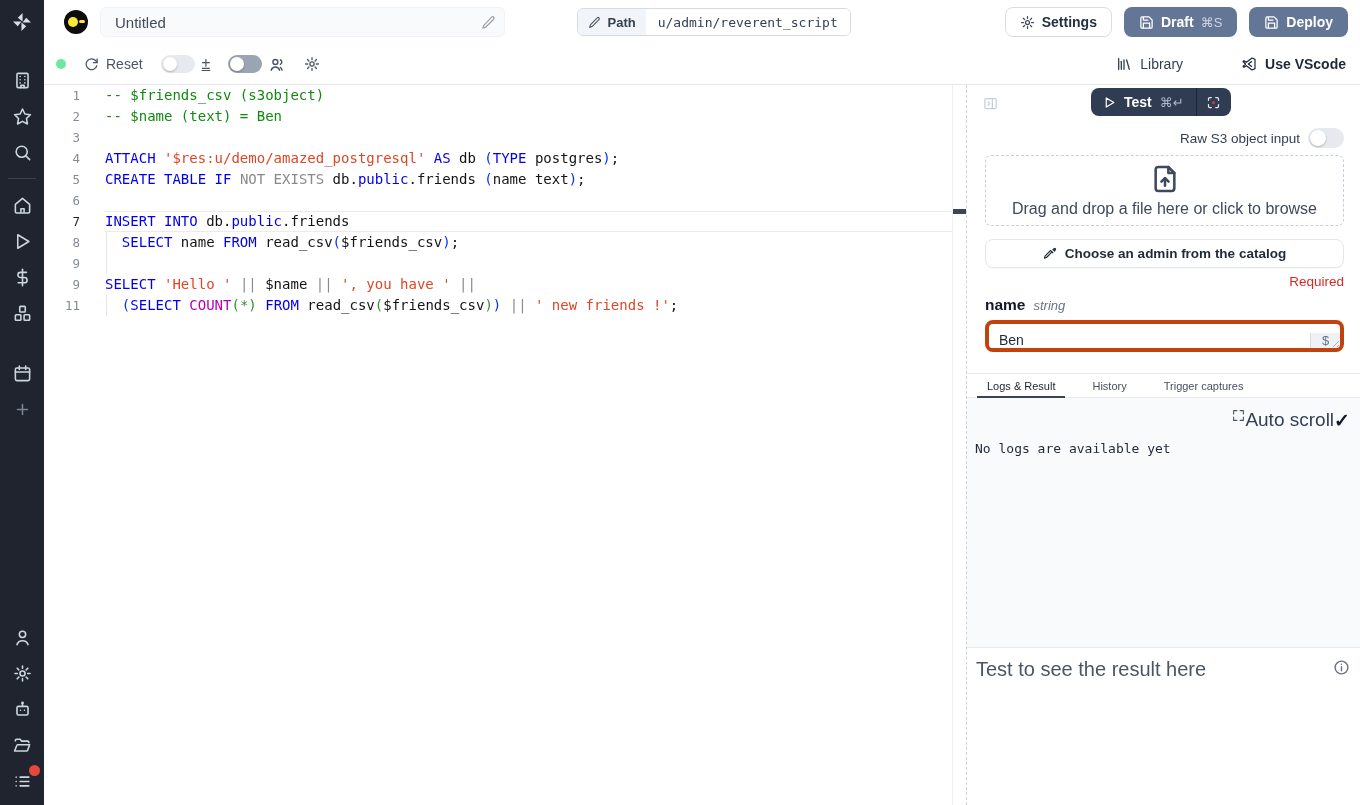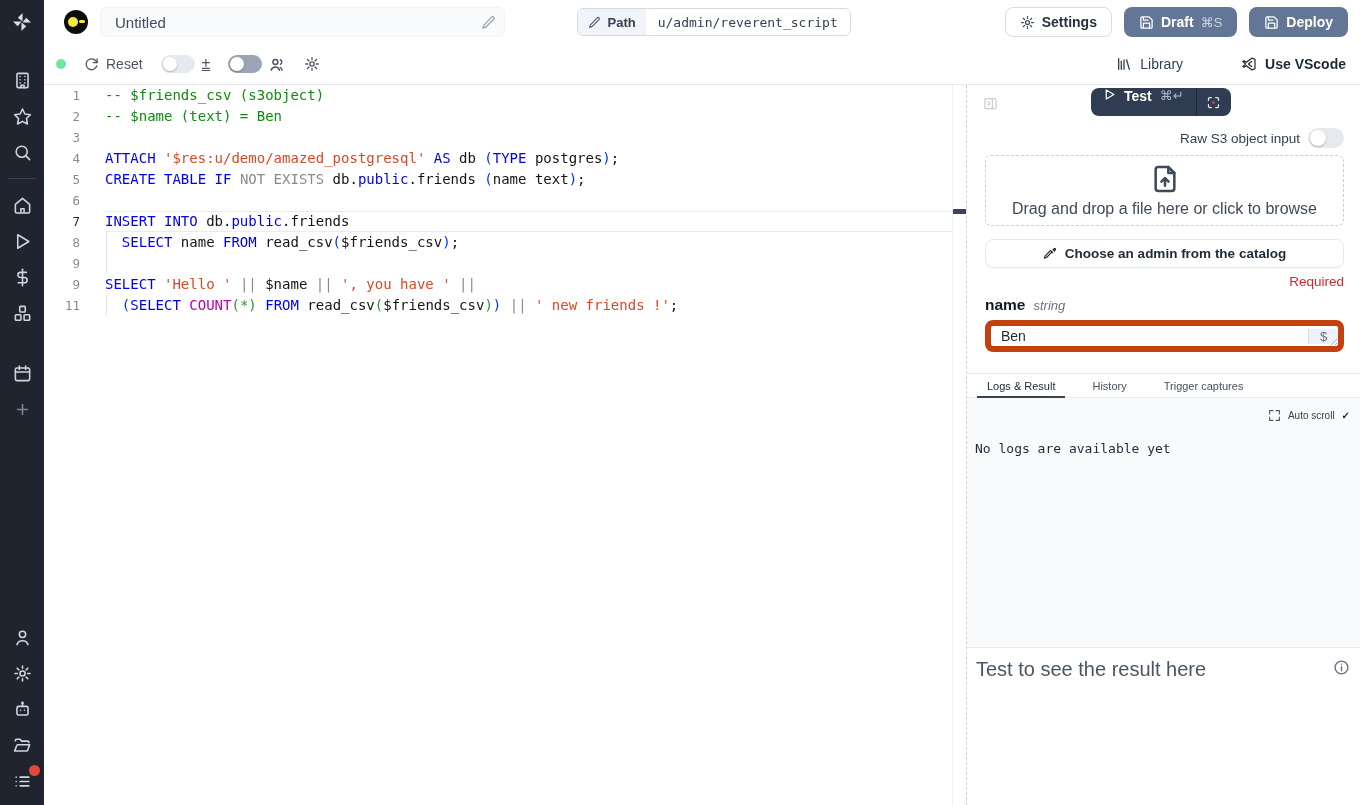--- a/index.html
+++ b/index.html
@@ -66,52 +66,52 @@
   .tk-gray { color:#8a8a8a; } .tk-fn { color:#b400b4; } .tk-p1 { color:#0431fa; }
   .tk-p2 { color:#319331; } .tk-plain { color:#141414; }
   .scrollzone { width:14px; flex:none; border-left:1px solid #efefef; position:relative; }
   .scroll-marker { position:absolute; left:0; right:0; top:124px; height:5px; background:#3c4553; }
 
   
   .panel { width:394px; flex:none; border-left:1px dashed #ccd2da; display:flex; flex-direction:column; min-height:0; }
   .panel-top { height:36px; position:relative; display:flex; align-items:center; flex:none; }
   .collapse-ic { margin-left:16px; color:#c7cfda; cursor:pointer; }
   .testbtn { position:absolute; left:124px; top:3px; height:28px; display:flex; align-items:stretch; background:#303c52; border-radius:8px; overflow:hidden; color:#fff; cursor:pointer; }
-  .testbtn .seg1 { display:flex; align-items:flex-start; gap:8px; padding:0 12px; }
+  .testbtn .seg1 { display:flex; align-items:center; gap:8px; padding:8px 12px; }
   .testbtn .tname { font-weight:700; font-size:14px; }
   .testbtn .kbd { color:#aeb9c9; font-size:13px; }
   .testbtn .sep { width:1px; background:#1e2736; }
   .testbtn .seg2 { width:34px; display:flex; align-items:center; justify-content:center; }
 
   .args { padding:2px 16px 0 18px; flex:none; }
   .arg-head { display:flex; align-items:baseline; gap:8px; }
   .arg-name { font-size:15.5px; font-weight:700; color:#111827; }
   .req-star { color:#dc2626; }
   .arg-type { font-size:13px; font-style:italic; color:#6b7280; }
   .raw-row { display:flex; justify-content:flex-end; align-items:center; gap:8px; margin:5px 0 7px; font-size:13.5px; color:#334155; }
   .dropzone { border:1.5px dashed #c9cfda; border-radius:6px; height:71px; display:flex; flex-direction:column; align-items:center; justify-content:center; gap:5px; cursor:pointer; }
   .dropzone .dz-text { font-size:16px; font-weight:500; color:#3e4a5b; }
   .catalog-btn { margin-top:13px; width:100%; height:29px; border:1px solid #e3e8ee; border-radius:8px; background:#fff; display:flex; align-items:center; justify-content:center; gap:8px; font-size:13.5px; font-weight:600; color:#1f2937; cursor:pointer; box-shadow:0 1px 1px rgba(0,0,0,.03); }
   .required { text-align:right; color:#dc2626; font-size:13.5px; margin-top:6px; }
   .arg2-head { margin-top:7px; }
-  .text-input { margin-top:6px; height:32px; border:6px solid #c2410c; border-radius:8px; display:flex; align-items:center; position:relative; overflow:hidden; }
+  .text-input { margin-top:6px; height:32px; border:4px solid #c2410c; border-radius:8px; display:flex; align-items:flex-end; position:relative; overflow:hidden; }
   .text-input input { flex:1; border:0; outline:none; padding:0 10px; font-size:14px; color:#1f2937; font-family:inherit; background:#fff; }
   .dollar-chip { width:30px; background:#eef1f5; border-left:1px solid #d9dee5; display:flex; align-items:center; justify-content:center; font-size:13px; color:#64748b; cursor:pointer; }
   .resize-corner { position:absolute; right:1px; bottom:1px; width:9px; height:9px;
     background:linear-gradient(135deg, transparent 50%, transparent 50%),
                repeating-linear-gradient(135deg, transparent, transparent 2px, #9aa3b0 2px, #9aa3b0 3px);
     clip-path:polygon(100% 0, 100% 100%, 0 100%); opacity:.8; }
 
   .tabs { margin-top:21px; display:flex; gap:33px; padding:0 0 0 18px; border-top:1px solid #e7eaee; border-bottom:1px solid #e7eaee; flex:none; }
   .tab { padding:6px 2px 5px; font-size:11px; color:#48505e; cursor:pointer; position:relative; }
   .tab.active { color:#1c2430; font-weight:500; }
   .tab.active::after { content:''; position:absolute; left:-8px; right:-8px; bottom:-1px; height:2px; background:#3b4452; }
 
   .logs { height:250px; background:#f8fafc; border-bottom:1px solid #e7eaee; flex:none; position:relative; }
-  .autoscroll { position:absolute; top:11px; right:10px; display:flex; align-items:center; gap:7px; color:#334155; font-size:10px; cursor:pointer; }
+  .autoscroll { position:absolute; top:11px; right:10px; display:flex; align-items:flex-start; color:#334155; font-size:19px; cursor:pointer; }
   .autoscroll .check { font-weight:700; color:#111827; }
   .logs-empty { position:absolute; top:43px; left:8px; font-family:"DejaVu Sans Mono", monospace; font-size:13px; color:#1f2937; }
 
   .result { flex:1; background:#fff; padding:10px 10px 0 9px; display:flex; align-items:flex-start; justify-content:space-between; }
   .result-text { font-size:20px; color:#4b5563; }
   .info-ic { color:#6b7280; margin-top:1px; cursor:pointer; }
 </style>
 </head>
 <body>
 

